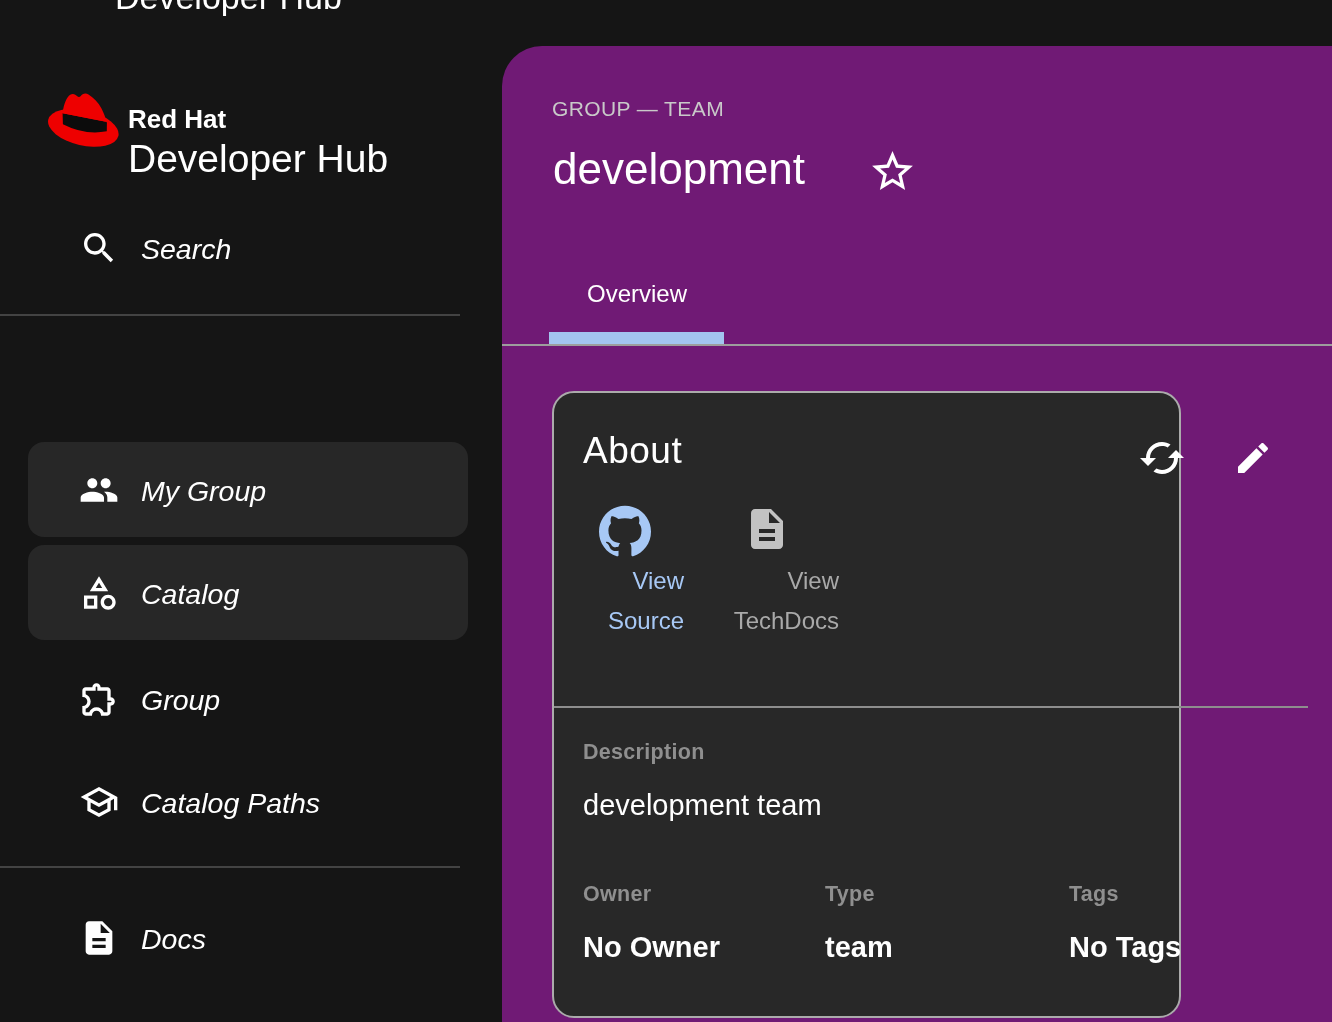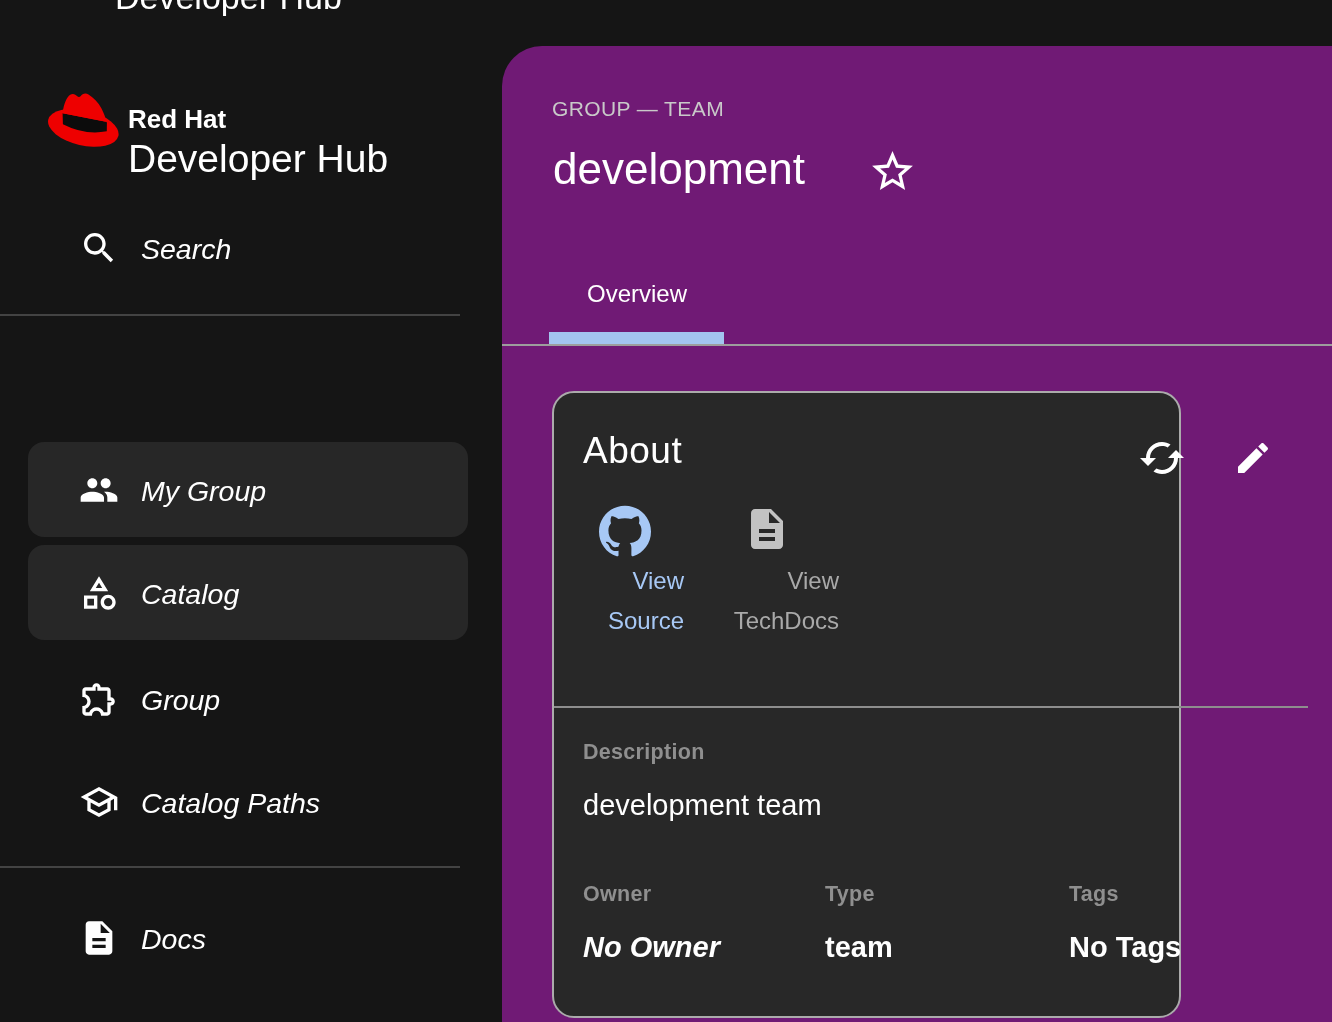--- a/index.html
+++ b/index.html
@@ -103,21 +103,21 @@
 
   .field-label {
     position:absolute; font-size:21.5px; font-weight:700; color:#8f8f8f; letter-spacing:0.3px;
     white-space:nowrap;
   }
   .field-value { position:absolute; font-size:29px; font-weight:400; color:#ffffff; white-space:nowrap; }
   .field-value.bold { font-weight:700; }
   .lbl-description { left:29px; top:347px; }
   .val-description { left:29px; top:396px; }
   .lbl-owner { left:29px; top:489px; }
-  .val-owner { left:29px; top:538px;font-style:italic; }
+  .val-owner { left:29px; top:538px; }
   .lbl-type { left:271px; top:489px; }
   .val-type { left:271px; top:538px; }
   .lbl-tags { left:515px; top:489px; }
   .val-tags { left:515px; top:538px; }
 </style>
 </head>
 <body>
 
 <div class="sidebar">
 

